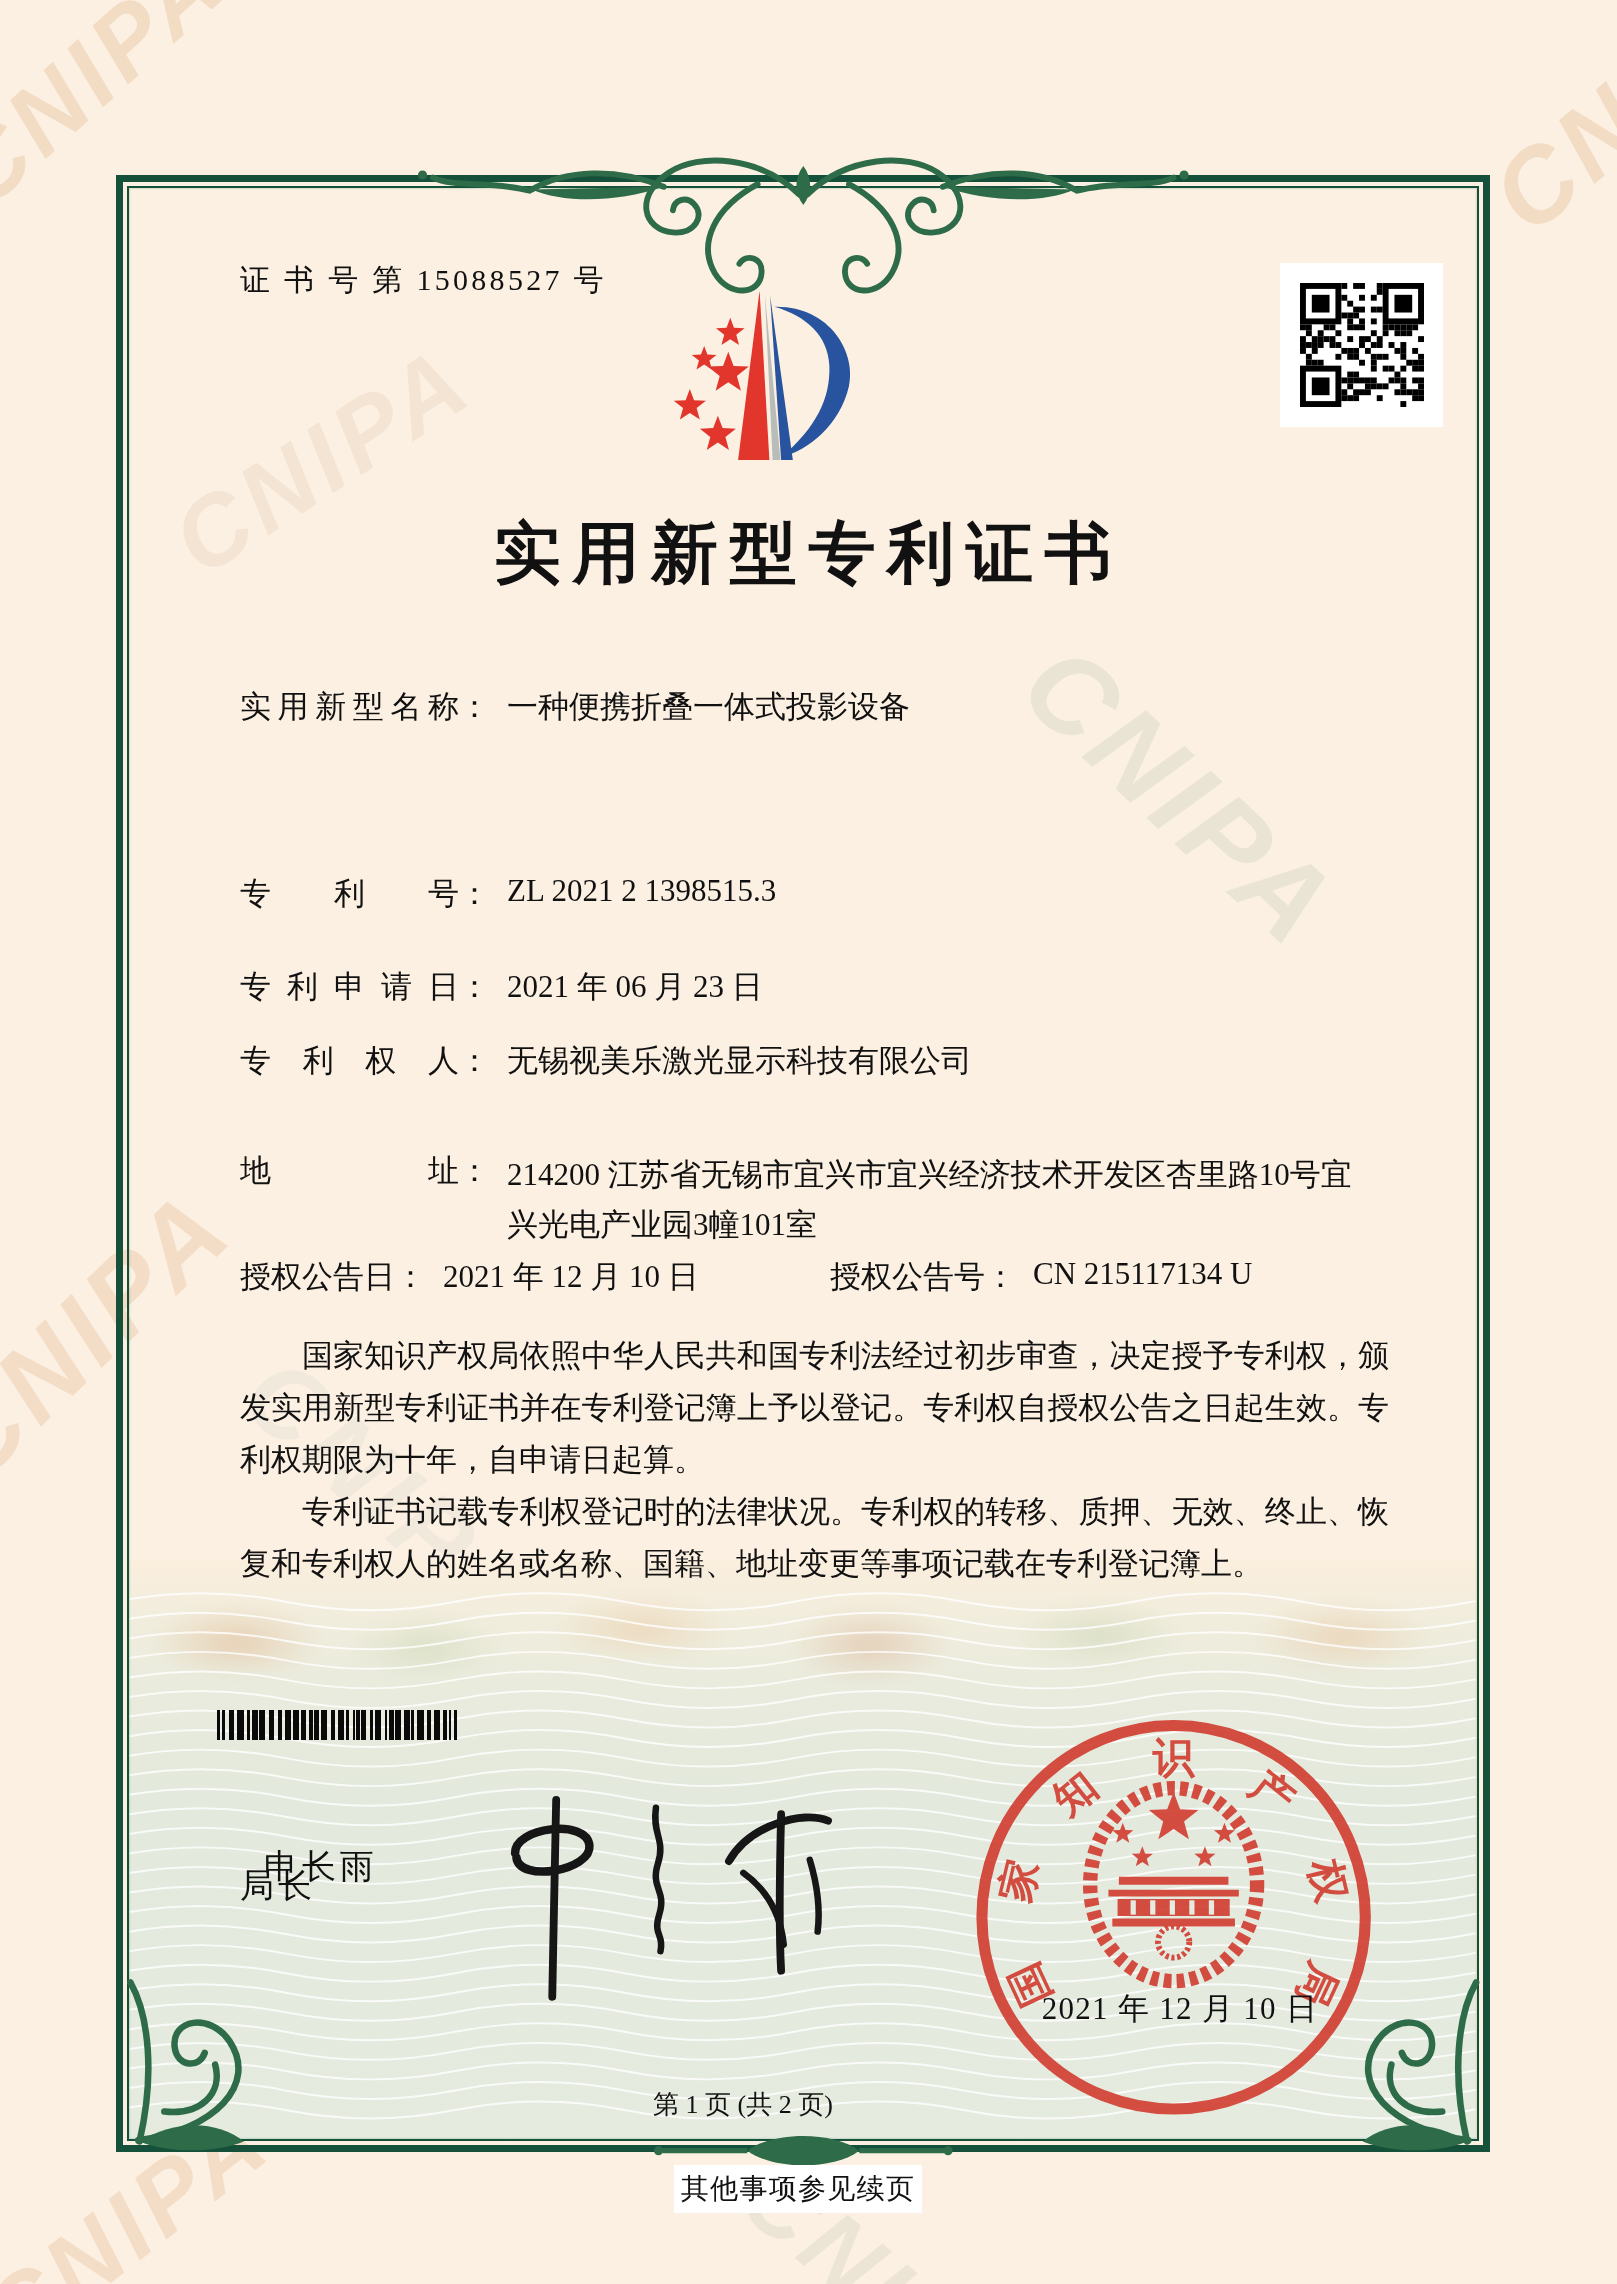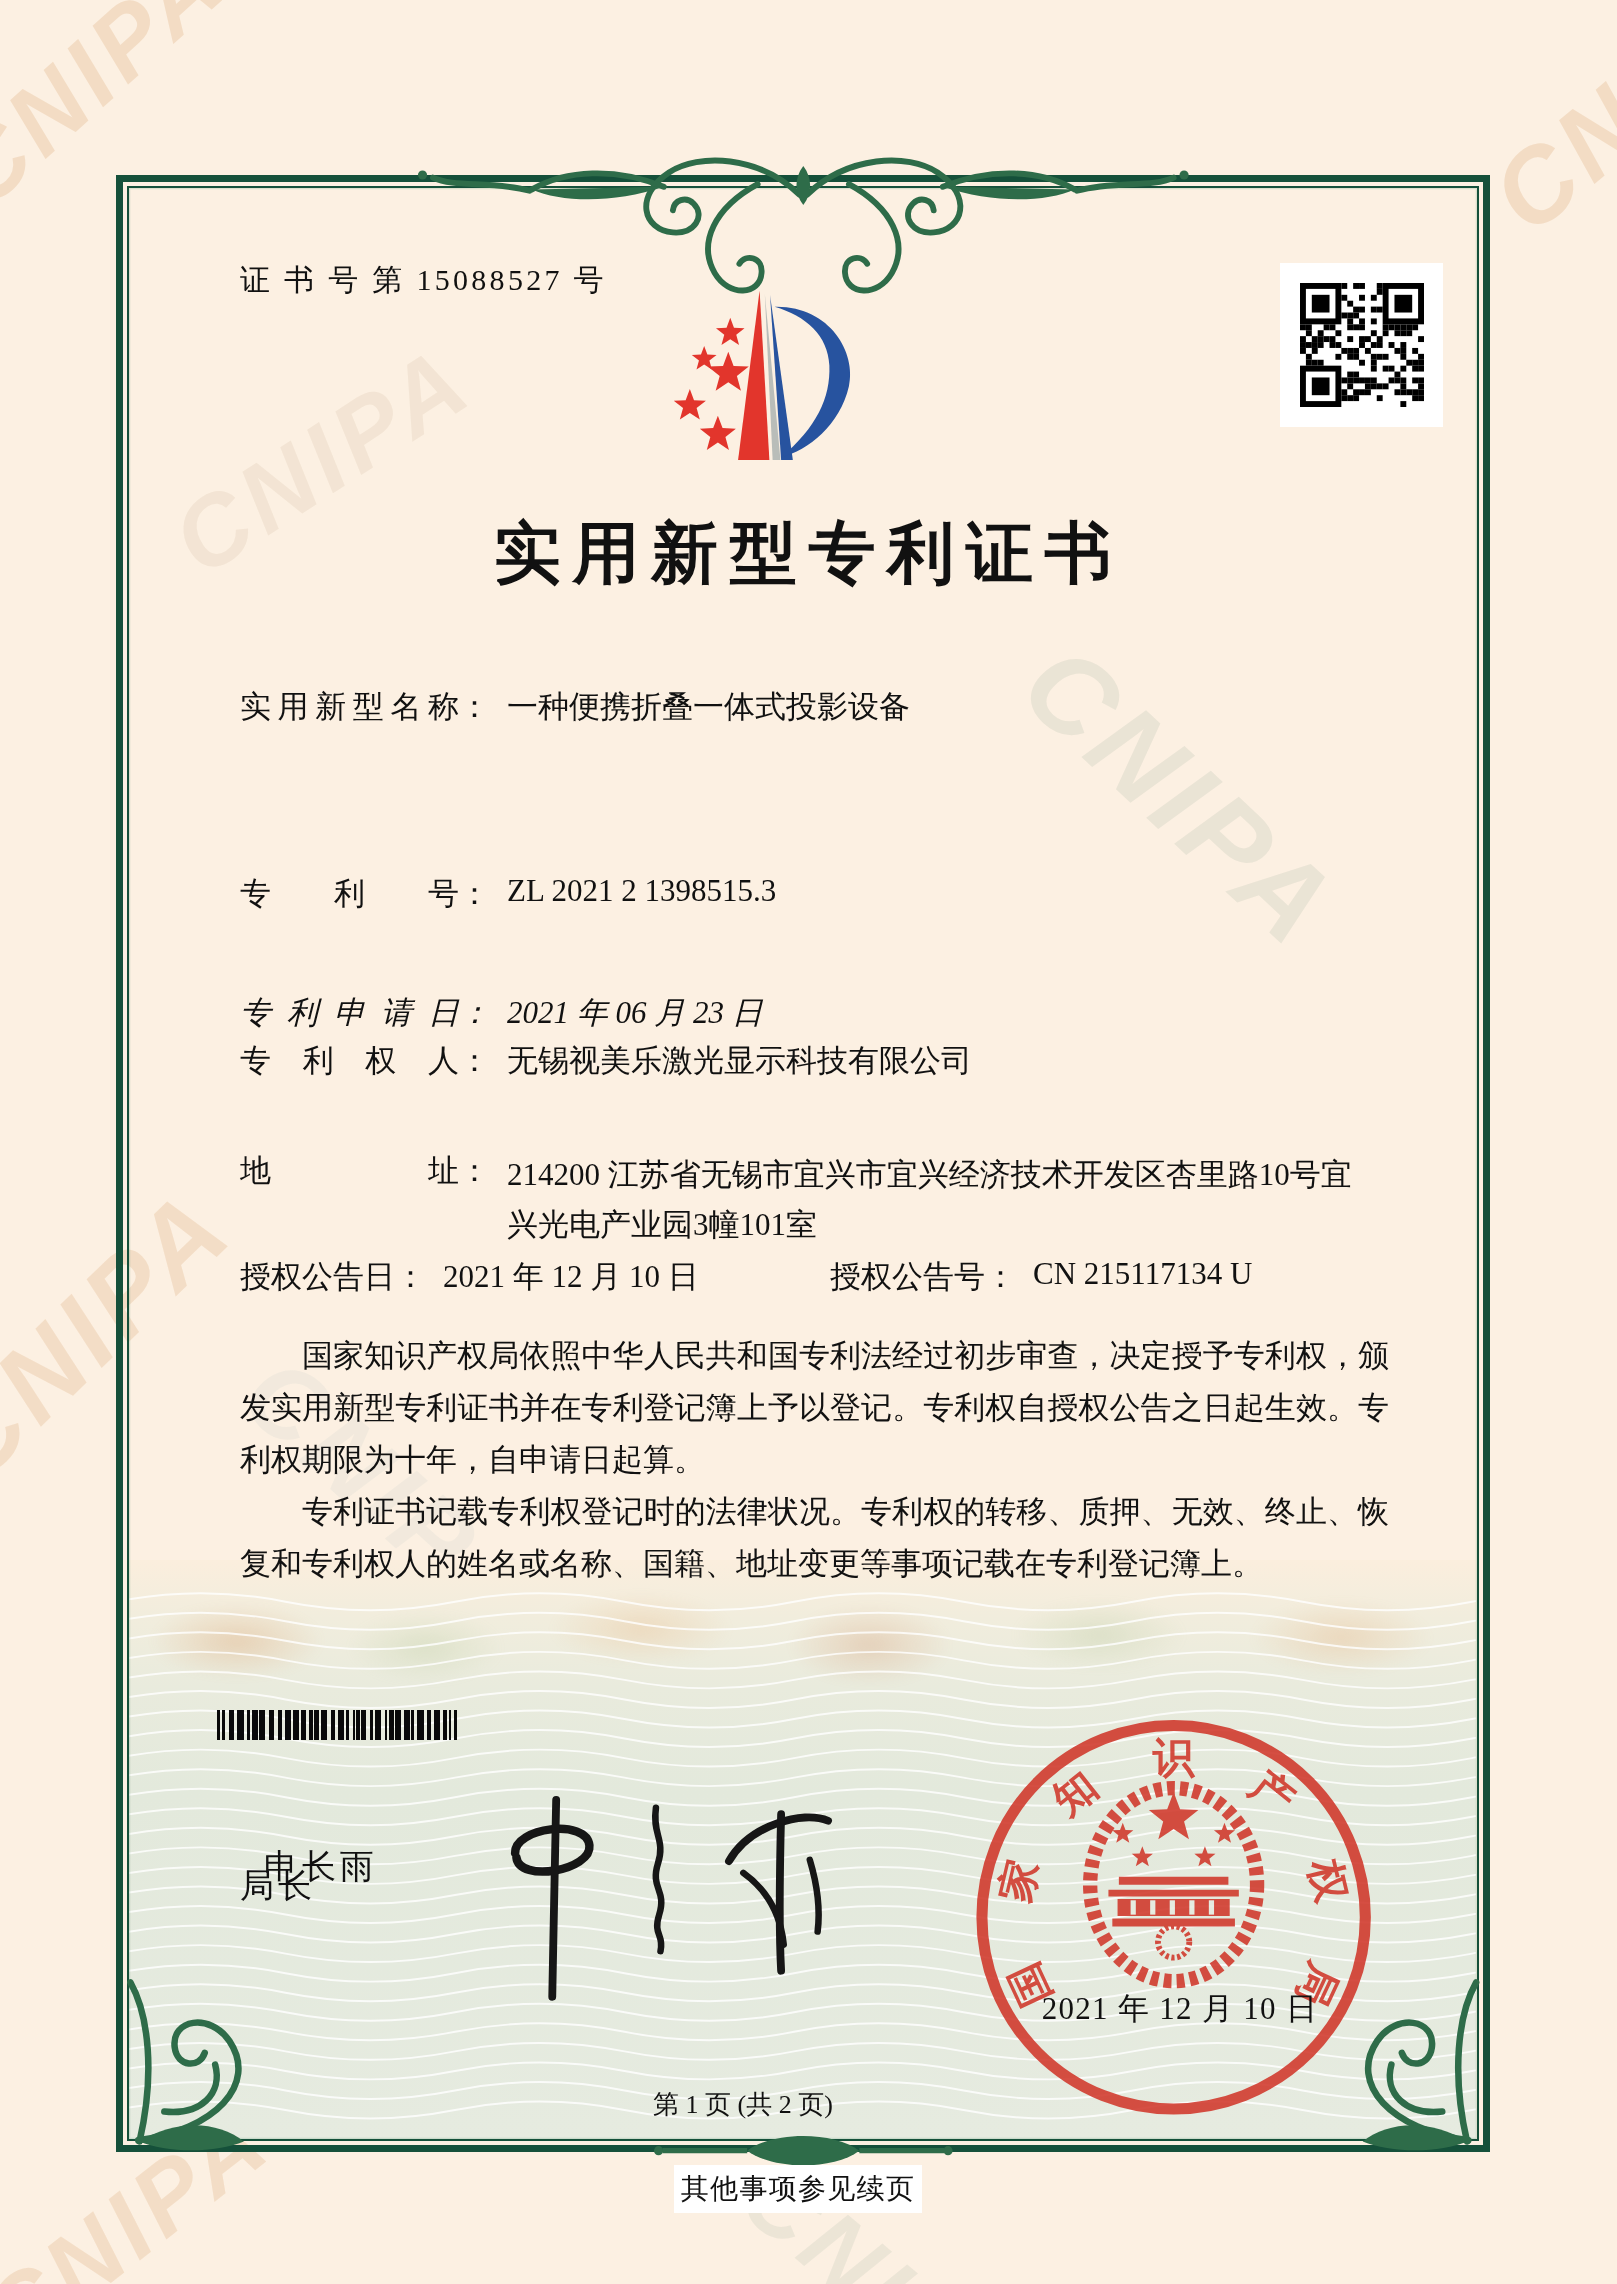--- a/index.html
+++ b/index.html
@@ -53,21 +53,21 @@
   .qrbox svg{position:absolute;left:19.6px;top:20px;}
   .title{position:absolute;left:91px;top:508px;width:1435px;text-align:center;
          font-size:67px;font-weight:bold;letter-spacing:11.7px;}
 
   
   .row{position:absolute;left:240px;font-size:31px;white-space:nowrap;}
   .lbl{display:inline-block;width:219px;text-align:justify;text-align-last:justify;vertical-align:top;}
   .colon{vertical-align:top;}
   .val{margin-left:17px;vertical-align:top;}
   .val.wrap{display:inline-block;width:874px;white-space:normal;line-height:50px;}
-  .r1{top:686px;} .r2{top:780px;} .r3{top:873px;} .r4{top:992px;font-style:italic;}
+  .r1{top:686px;} .r2{top:780px;} .r3{top:873px;} .r4{top:966px;}
   .r5{top:1040px;} .r6{top:1150px;} .r7{top:1256px;}
   .grant2{position:absolute;left:590px;top:0;white-space:nowrap;}
 
   .paras{position:absolute;left:240px;top:1330px;width:1149px;font-size:31px;line-height:52px;
          text-align:justify;}
   .paras p{text-indent:2em;}
 
   .barcode{position:absolute;left:217px;top:1710px;width:243px;height:30px;font-size:0;z-index:5;}
   .barcode span{display:inline-block;height:30px;}
   .barcode .b{background:#090909;} 

